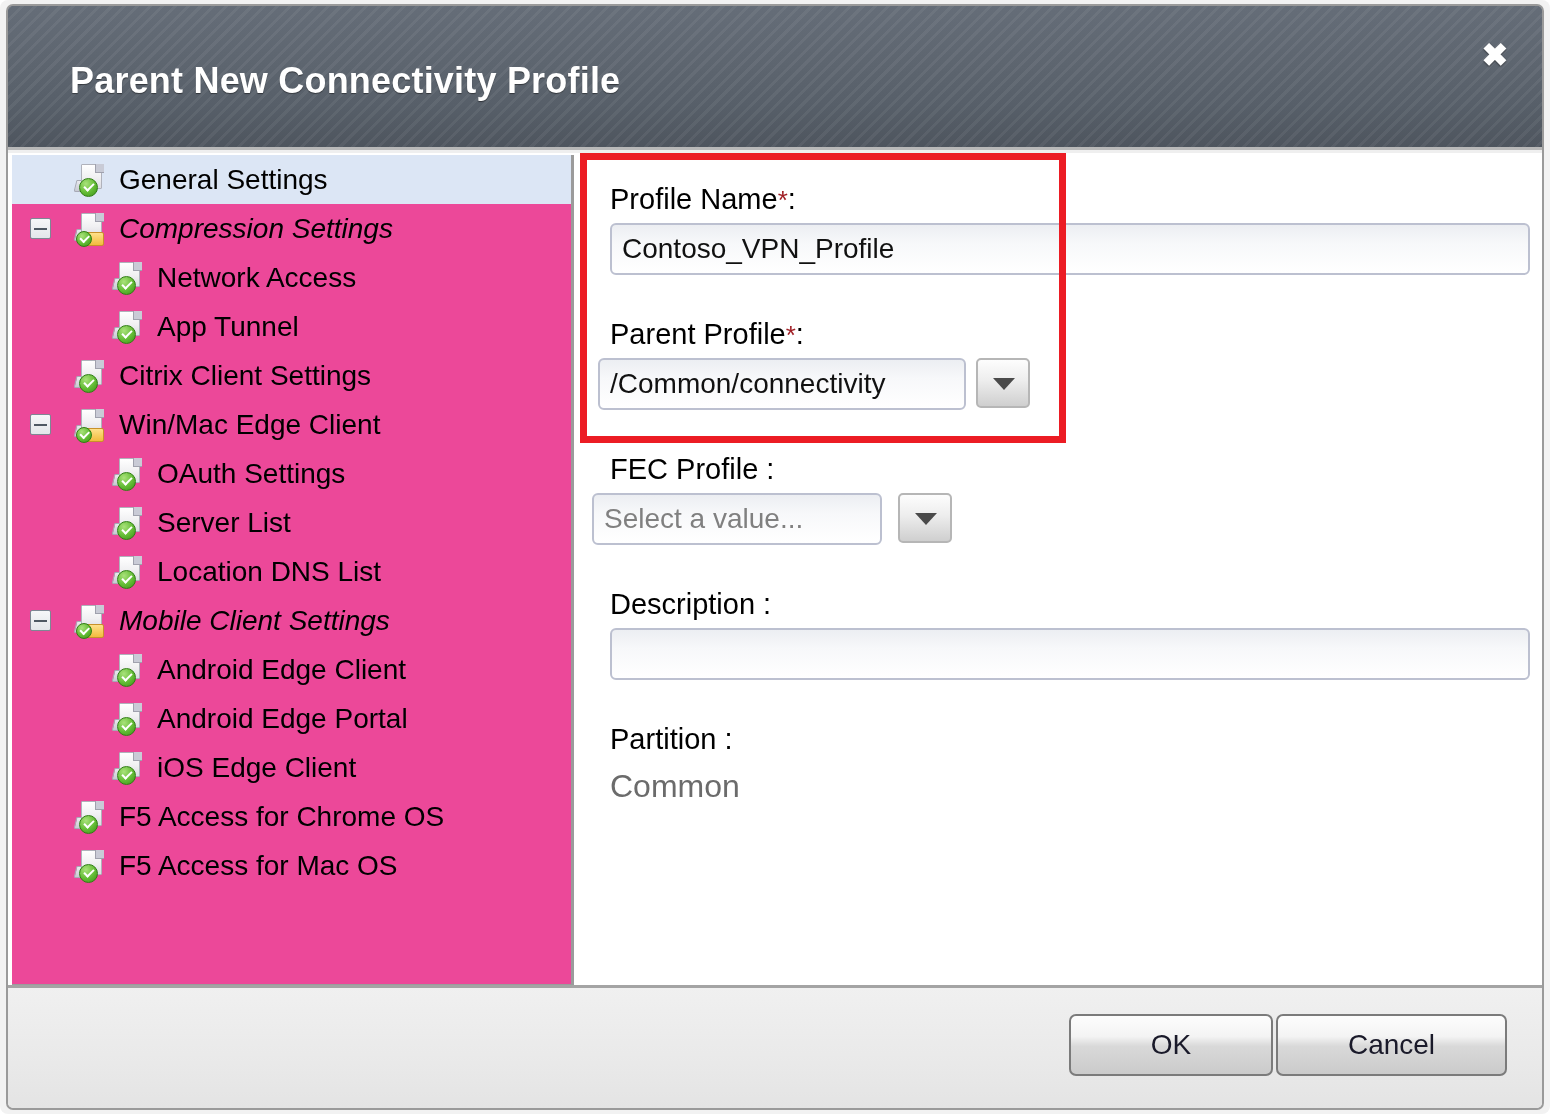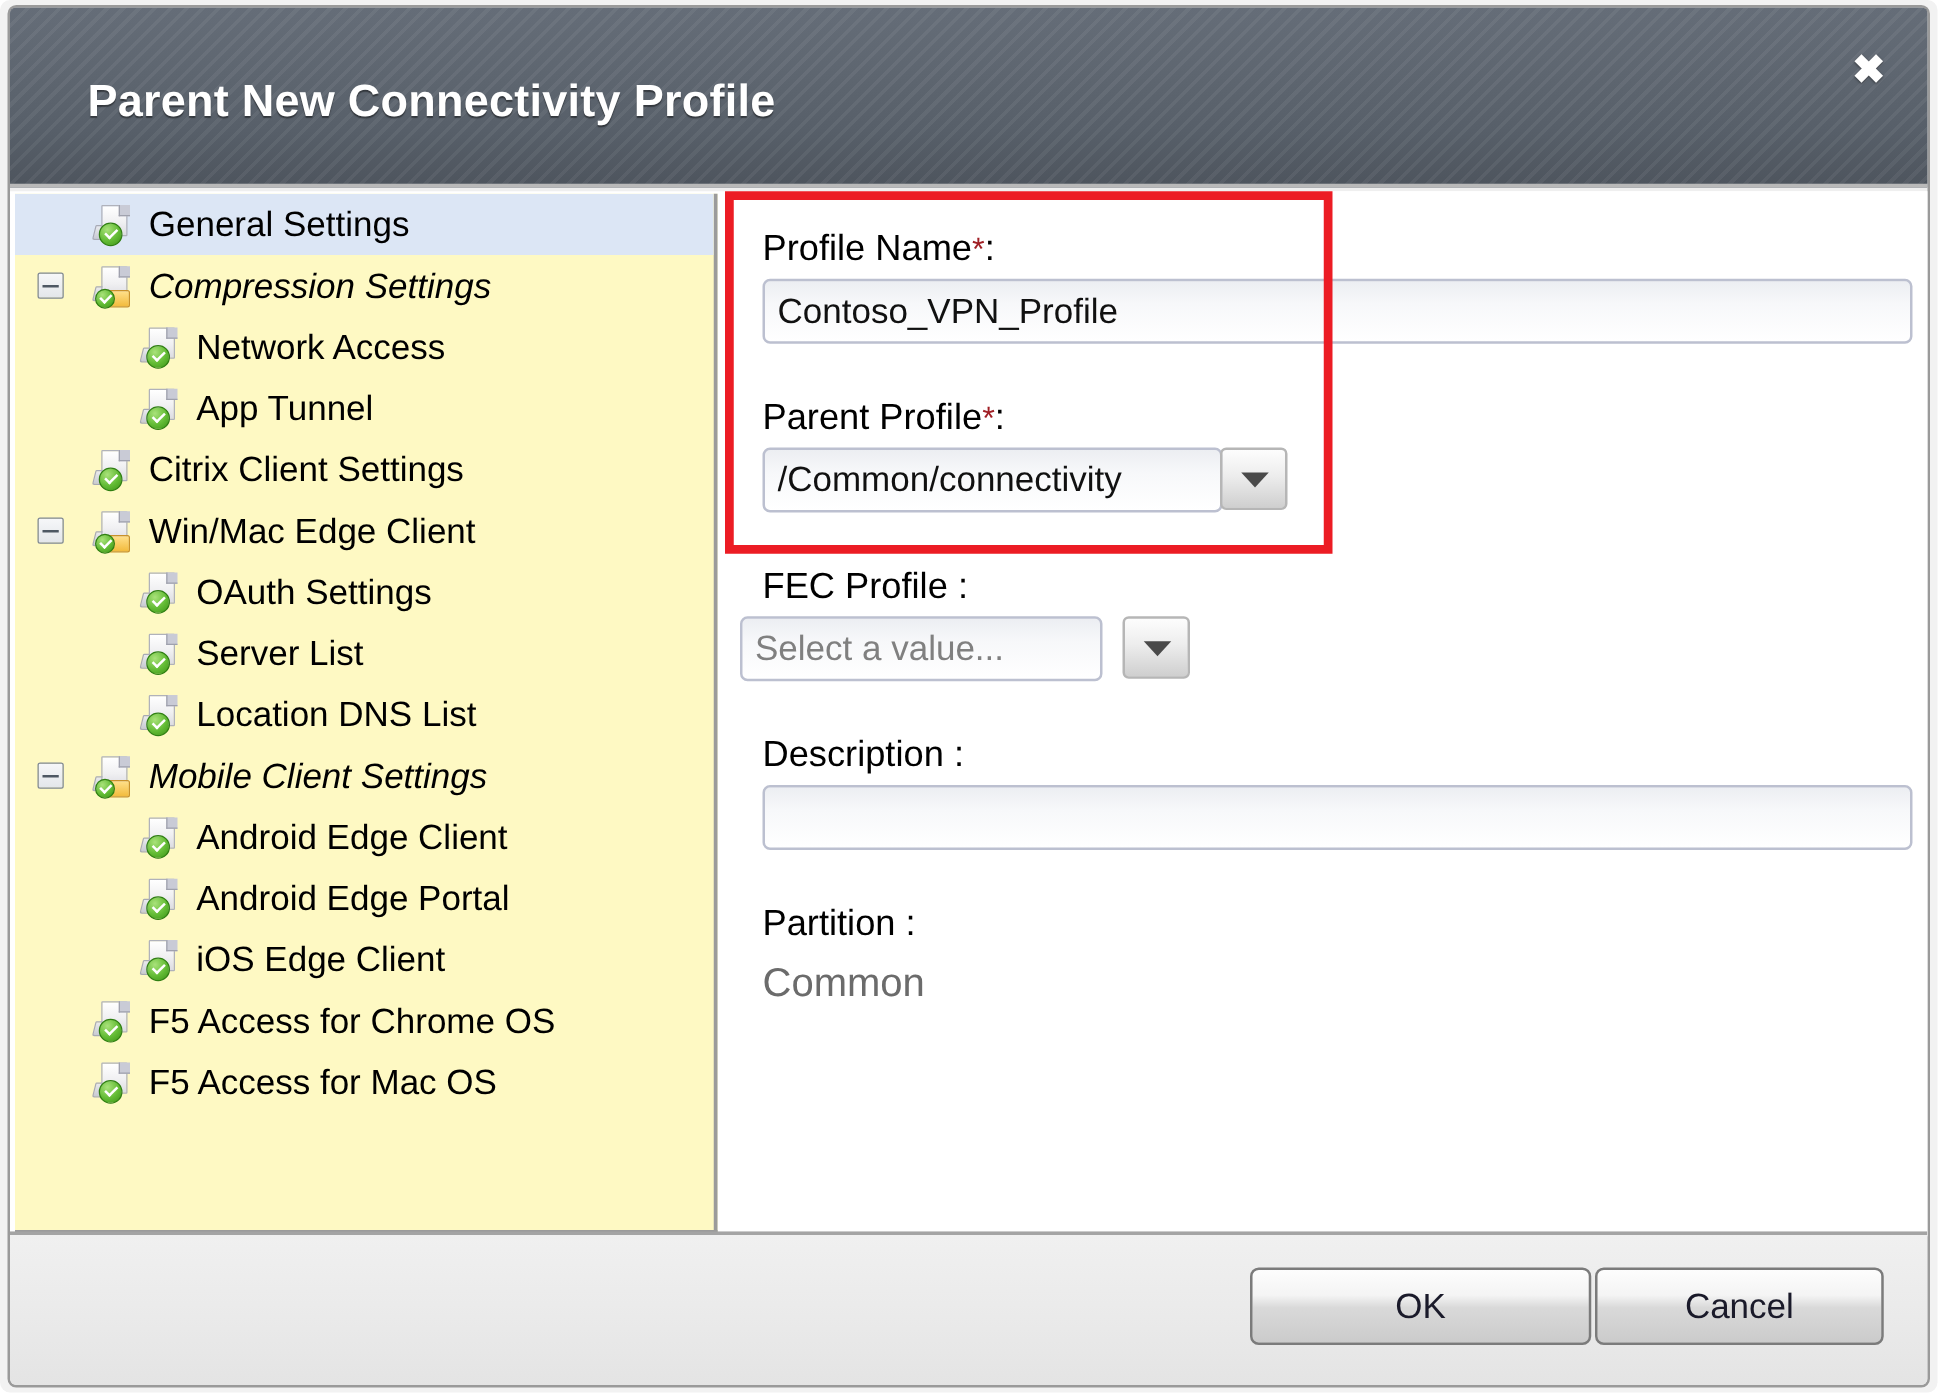--- a/index.html
+++ b/index.html
@@ -84,21 +84,21 @@
 
   
   #tree-panel {
     position: absolute;
     left: 4px; top: 2px;
     width: 562px;
     height: 832px;
     box-sizing: border-box;
     border-right: 3px solid #9b9b9b;
     border-bottom: 3px solid #9b9b9b;
-    background: #fef9c3;
+    background: #ec4899;
     overflow: hidden;
   }
   .tree-row {
     position: relative;
     height: 49px;
     display: flex;
     align-items: center;
     cursor: pointer;
     white-space: nowrap;
   }
@@ -276,21 +276,21 @@
     height: 62px;
     box-sizing: border-box;
     border: 2px solid #7b7b7b;
     border-radius: 7px;
     background: linear-gradient(to bottom, #fdfdfd 0%, #f4f4f4 35%, #d9d9d9 52%, #cbcbcb 100%);
     font-family: "Liberation Sans", sans-serif;
     font-size: 28px;
     color: #1a1a2a;
     cursor: pointer;
   }
-  #ok-button     { right: 269px; width: 273px; }
+  #ok-button     { right: 269px; width: 204px; }
   #cancel-button { right: 35px;  width: 231px; }
 </style>
 </head>
 <body>
 
 <div id="dialog">
   <div id="dialog-inner">
 
     <div id="titlebar">
       <div id="title-text">Parent New Connectivity Profile</div>
@@ -461,21 +461,21 @@
       <div id="form-panel">
 
         <div class="field-label" style="left:30px; top:30px;">
           <span>Profile Name</span><span class="req">*</span><span>:</span>
         </div>
         <input class="txt-input" id="profile-name-input" style="left: 30px; top: 70px; width: 920px; height: 52px;" value="Contoso_VPN_Profile">
 
         <div class="field-label" style="left:30px; top:165px;">
           <span>Parent Profile</span><span class="req">*</span><span>:</span>
         </div>
-        <input class="txt-input" id="parent-profile-input" style="left: 30px; top: 205px; width: 368px; height: 52px;" value="/Common/connectivity">
+        <input class="txt-input" id="parent-profile-input" style="left: 18px; top: 205px; width: 368px; height: 52px;" value="/Common/connectivity">
         <div class="dd-arrow" style="left:396px; top:205px;"></div>
 
         <div id="red-box"></div>
 
         <div class="field-label" style="left:30px; top:300px;">FEC Profile :</div>
         <input class="txt-input" id="fec-profile-input" style="left: 12px; top: 340px; width: 290px; height: 52px;" placeholder="Select a value...">
         <div class="dd-arrow" style="left:318px; top:340px;"></div>
 
         <div class="field-label" style="left:30px; top:435px;">Description :</div>
         <input class="txt-input" id="description-input" style="left: 30px; top: 475px; width: 920px; height: 52px;" placeholder="">

